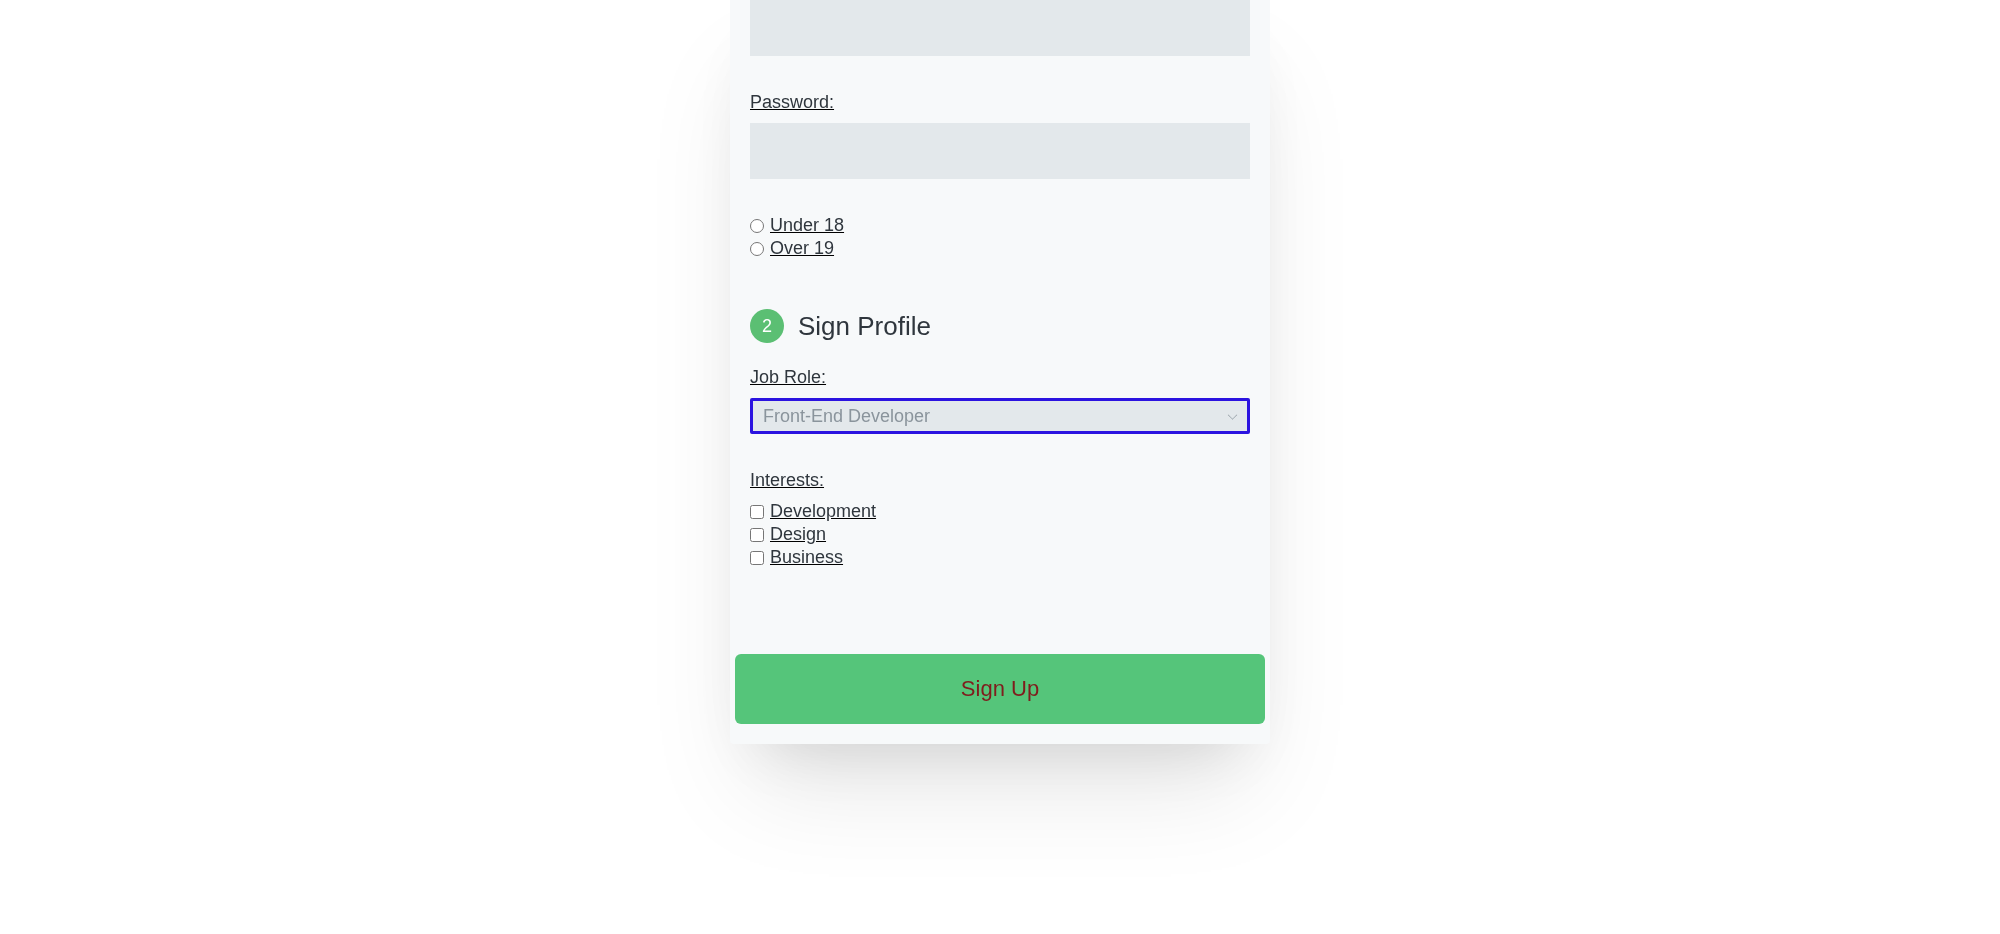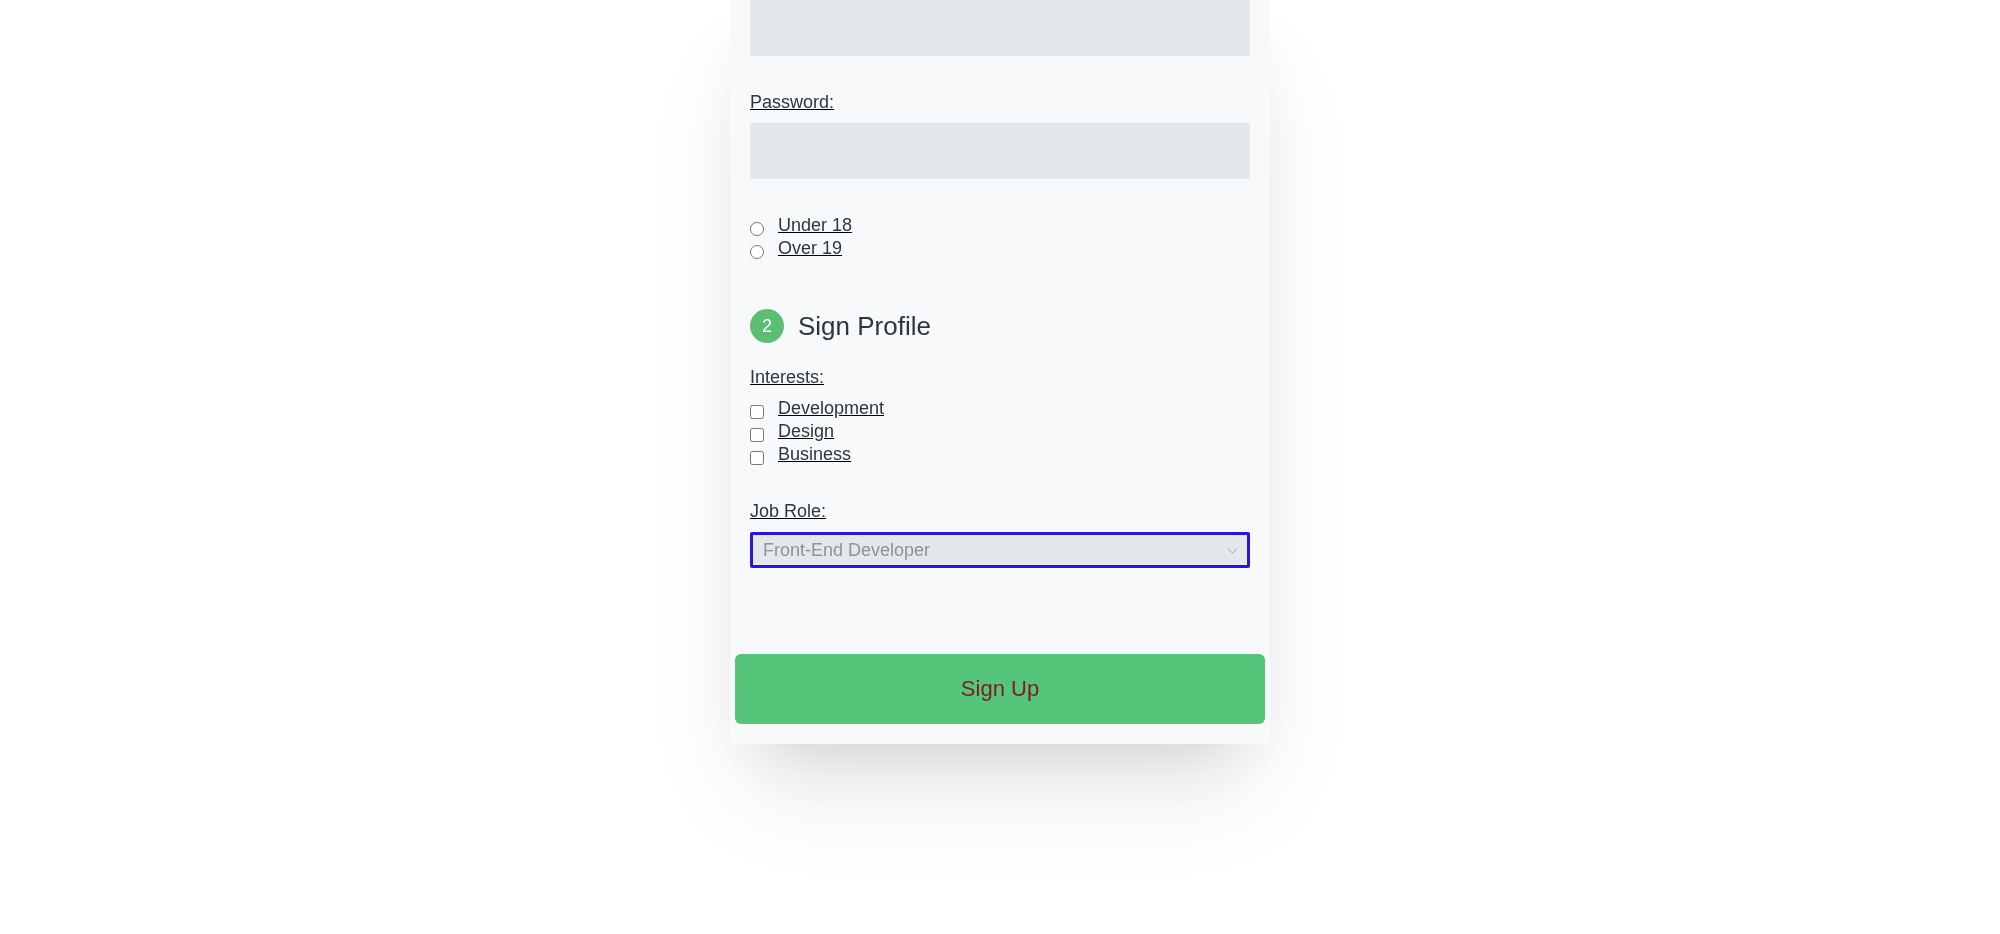--- a/index.html
+++ b/index.html
@@ -48,22 +48,22 @@
       height: 56px;
       background: #e3e8eb;
       border: none;
       padding: 0 14px;
       font-size: 18px;
       color: #2f363d;
       margin-bottom: 36px;
     }
     .radio-row, .check-row {
       display: flex;
-      align-items: flex-end;
-      gap: 14px;
+      align-items: center;
+      gap: 6px;
       margin-bottom: 2px;
     }
     .radio-row label, .check-row label {
       font-size: 18px;
       color: #2f363d;
     }
     .section-heading {
       display: flex;
       align-items: center;
       gap: 14px;
@@ -155,39 +155,39 @@
       <label>Over 19</label>
     </div>
   </div>
 
   <div class="section-heading">
     <div class="step-badge">2</div>
     <h2 class="section-title">Sign Profile</h2>
   </div>
 
   <div class="field">
+    <label class="field-label">Job Role:</label>
+    <div class="select-wrap">
+      <select class="select-input">
+        <option>Front-End Developer</option>
+      </select>
+    </div>
+  </div>
+
+  <div class="field">
     <label class="field-label">Interests:</label>
     <div class="check-row">
       <input type="checkbox" style="">
       <label>Development</label>
     </div>
     <div class="check-row">
       <input type="checkbox" style="">
       <label>Design</label>
     </div>
     <div class="check-row">
       <input type="checkbox" style="">
       <label>Business</label>
     </div>
   </div>
 
-  <div class="field">
-    <label class="field-label">Job Role:</label>
-    <div class="select-wrap">
-      <select class="select-input">
-        <option>Front-End Developer</option>
-      </select>
-    </div>
-  </div>
-
   <button class="signup-btn">Sign Up</button>
 
 </div>
 
 </body></html>

